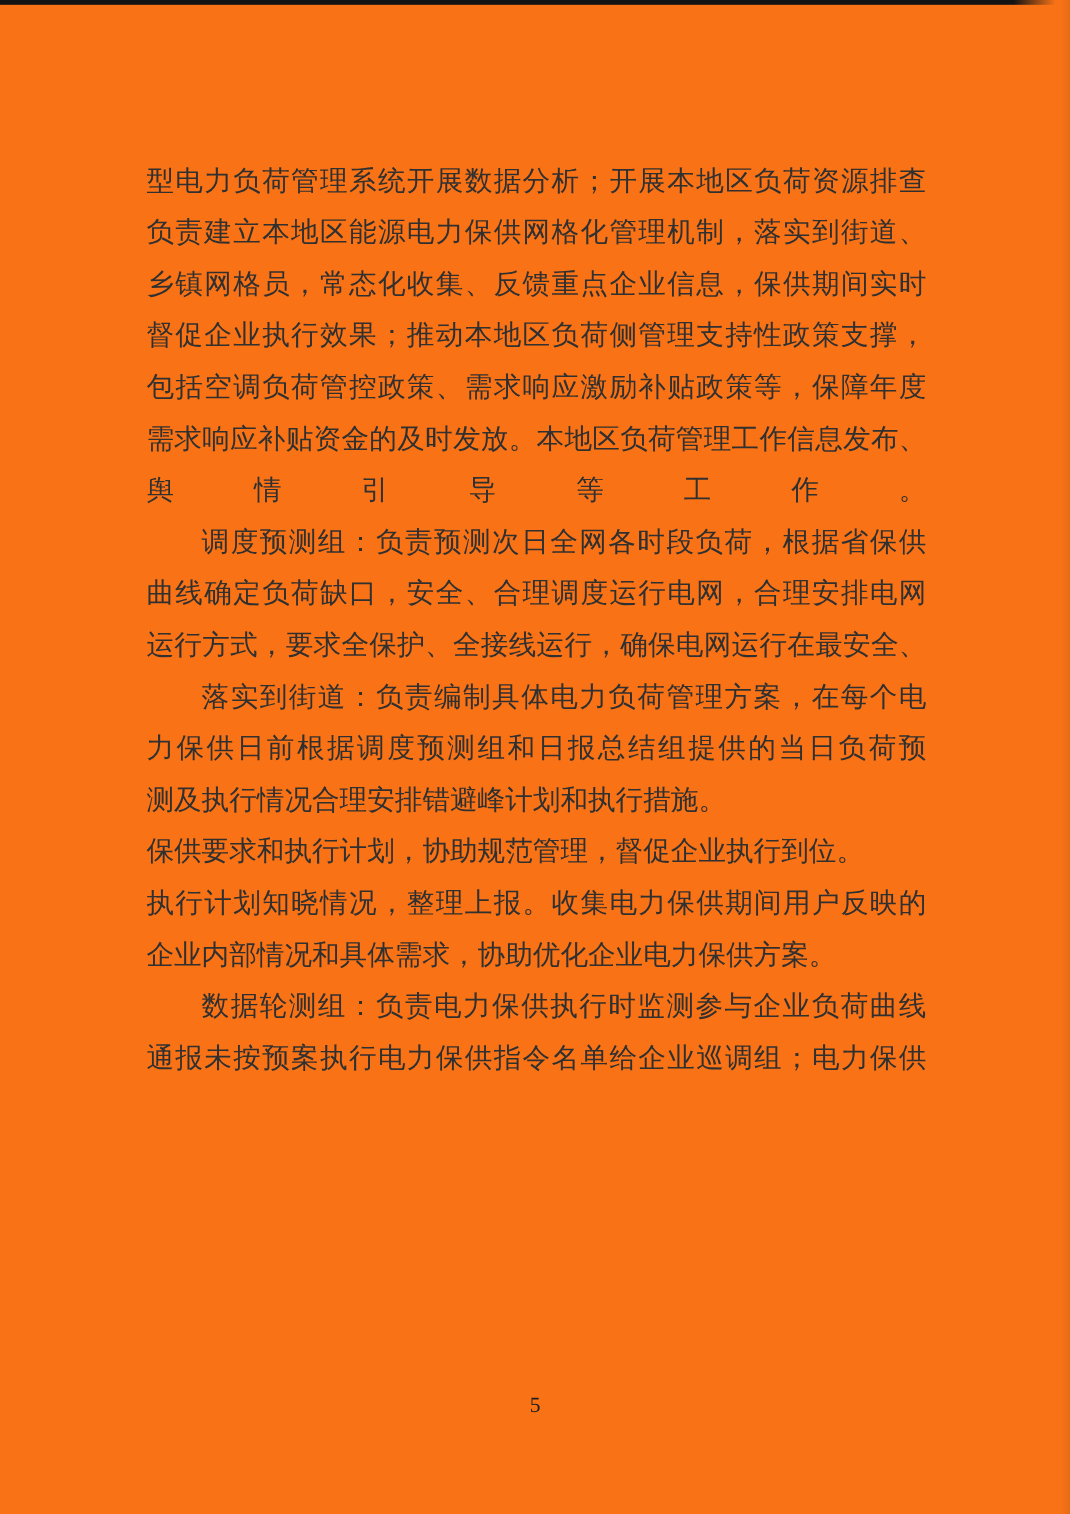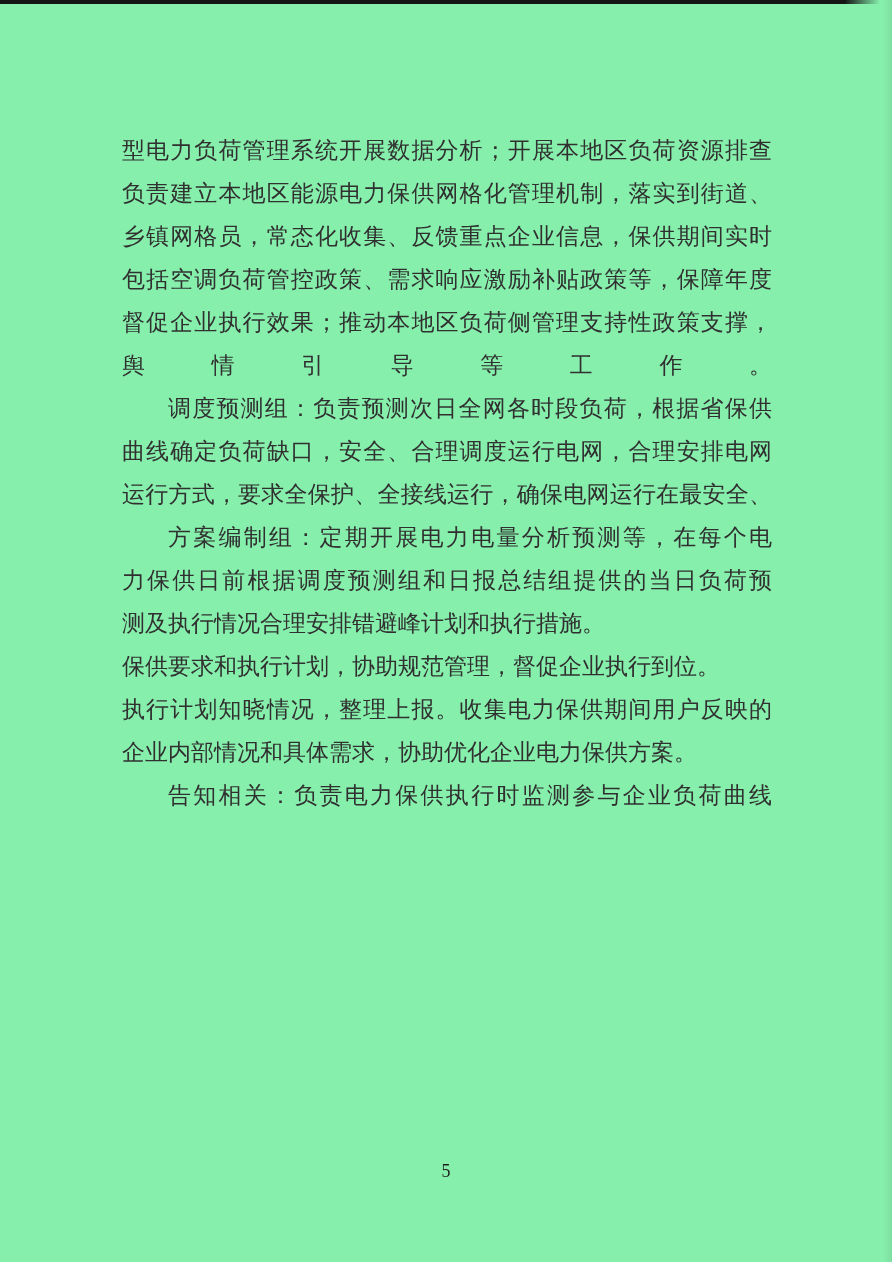--- a/index.html
+++ b/index.html
@@ -7,21 +7,21 @@
     padding: 0;
     width: 892px;
     height: 1262px;
     overflow: hidden;
     background: #fdfdfd;
   }
   .page {
     position: relative;
     width: 892px;
     height: 1262px;
-    background: #86efac;
+    background: #f97316;
     font-family: "Liberation Serif", "DejaVu Serif", serif;
   }
   .top-bar {
     position: absolute;
     top: 0;
     left: 0;
     width: 880px;
     height: 4px;
     background: linear-gradient(to right, #141414 0%, #141414 96%, rgba(20,20,20,0) 100%);
   }
@@ -77,39 +77,41 @@
 <body>
 
 <div class="page">
   <div class="top-bar"></div>
   <div class="right-shade"></div>
   <main class="text-block" id="text-block">
       <div class="paragraph">
         <div class="line">型电力负荷管理系统开展数据分析；开展本地区负荷资源排查</div>
         <div class="line">负责建立本地区能源电力保供网格化管理机制，落实到街道、</div>
         <div class="line">乡镇网格员，常态化收集、反馈重点企业信息，保供期间实时</div>
+        <div class="line">督促企业执行效果；推动本地区负荷侧管理支持性政策支撑，</div>
         <div class="line">包括空调负荷管控政策、需求响应激励补贴政策等，保障年度</div>
-        <div class="line">督促企业执行效果；推动本地区负荷侧管理支持性政策支撑，</div>
+        <div class="line">需求响应补贴资金的及时发放。本地区负荷管理工作信息发布、</div>
         <div class="line">舆情引导等工作。</div>
       </div>
       <div class="paragraph">
         <div class="line indent">调度预测组：负责预测次日全网各时段负荷，根据省保供</div>
         <div class="line">曲线确定负荷缺口，安全、合理调度运行电网，合理安排电网</div>
         <div class="line">运行方式，要求全保护、全接线运行，确保电网运行在最安全、</div>
       </div>
       <div class="paragraph">
-        <div class="line indent">方案编制组：定期开展电力电量分析预测等，在每个电</div>
+        <div class="line indent">落实到街道：负责编制具体电力负荷管理方案，在每个电</div>
         <div class="line">力保供日前根据调度预测组和日报总结组提供的当日负荷预</div>
         <div class="line para-end">测及执行情况合理安排错避峰计划和执行措施。</div>
       </div>
       <div class="paragraph">
         <div class="line para-end">保供要求和执行计划，协助规范管理，督促企业执行到位。</div>
       </div>
       <div class="paragraph">
         <div class="line">执行计划知晓情况，整理上报。收集电力保供期间用户反映的</div>
         <div class="line para-end">企业内部情况和具体需求，协助优化企业电力保供方案。</div>
       </div>
       <div class="paragraph">
-        <div class="line indent">告知相关：负责电力保供执行时监测参与企业负荷曲线</div>
+        <div class="line indent">数据轮测组：负责电力保供执行时监测参与企业负荷曲线</div>
+        <div class="line">通报未按预案执行电力保供指令名单给企业巡调组；电力保供</div>
       </div>
     </main>
   <div class="page-number">5</div>
 </div>
 
 </body></html>

